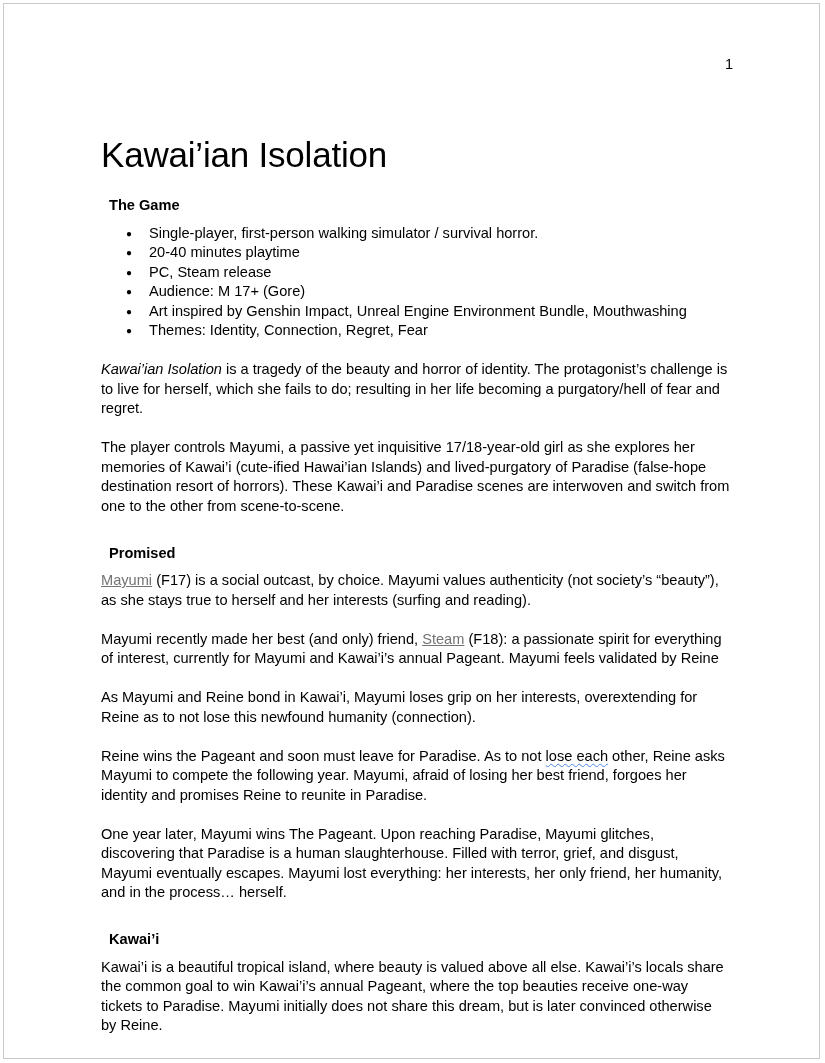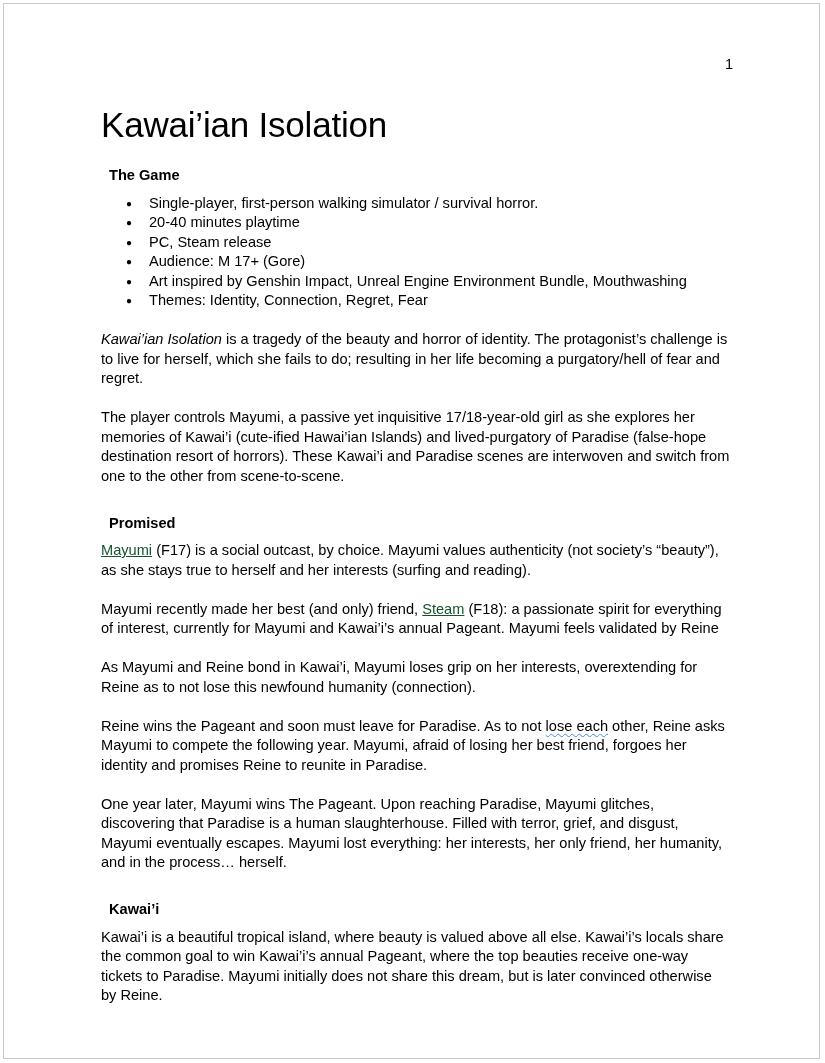--- a/index.html
+++ b/index.html
@@ -3,29 +3,29 @@
 <meta charset="utf-8">
 <style>
   html, body { margin: 0; padding: 0; background: #ffffff; }
   body { width: 825px; height: 1063px; position: relative; overflow: hidden; }
   .page {
     position: absolute; left: 3px; top: 3px; width: 817px; height: 1056px;
     border: 1px solid #c8c8c8; box-sizing: border-box; background: #fff;
     font-family: "Liberation Sans", sans-serif; color: #000;
   }
   .page-number { position: absolute; left: 721px; top: 52px; font-size: 14.5px; }
-  .content { position: absolute; left: 97px; top: 101px; width: 630px; font-size: 14.6px; line-height: 19.5px; }
+  .content { position: absolute; left: 97px; top: 131px; width: 630px; font-size: 14.6px; line-height: 19.5px; }
   h1 { font-weight: normal; font-size: 35px; line-height: 40px; margin: 0 0 21px 0; letter-spacing: -0.2px; }
   .heading { font-weight: bold; margin: 8px; }
   ul { margin: 0; padding: 0 0 0 25px; list-style: none; }
   ul li { position: relative; padding-left: 23px; }
   ul li::before { content: "\25CF"; position: absolute; left: 0; top: 0; font-size: 10px; }
   p { margin: 0; }
   .gap { height: 19.5px; }
-  a { color: #14532d; text-decoration: underline; margin-top: 16px; }
+  a { color: #737373; text-decoration: underline; margin-top: 16px; }
   .squiggle { text-decoration: underline wavy #4a86e8; text-decoration-thickness: 1px; text-underline-offset: 2px; }
   em { font-style: italic; }
 </style>
 </head>
 <body>
 
 <div class="page">
   <div class="page-number">1</div>
 
   <div class="content">

